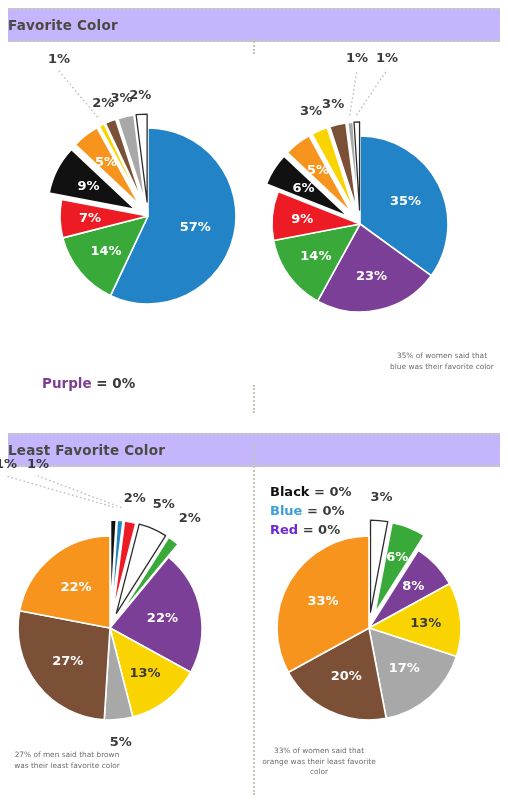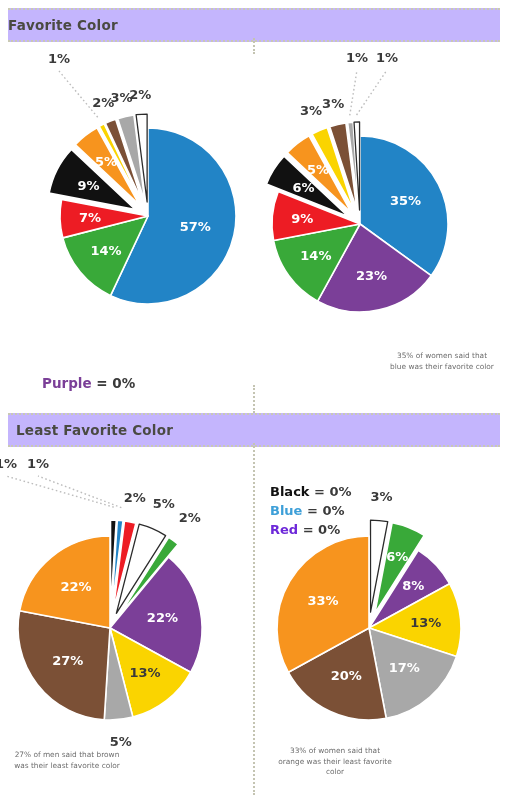--- a/index.html
+++ b/index.html
@@ -12,21 +12,21 @@
     position:absolute;left:8px;right:8px;height:30px;
     background:#c4b5fd;
     border-top:2px dotted #c9c9b4;
     border-bottom:2px dotted #c9c9b4;
     display:flex;align-items:center;justify-content:flex-start;
   }
   .band-title{
     font-size:13.5px;font-weight:bold;color:#4a4a42;letter-spacing:.2px;
   }
   #band-fav{top:8px;}
-  #band-least{top:413px;padding-left:8px;}
+  #band-least{top:433px;}
 
   .vdiv{
     position:absolute;left:253px;width:0;
     border-left:2px dotted #c4c4b2;
   }
   #vdiv-top{top:38px;height:16px;}
   #vdiv-mid{top:385px;height:28px;}
   #vdiv-bot{top:443px;height:352px;}
 
   .quad{position:absolute;}
@@ -173,14 +173,14 @@
       <text x="171.7868544609597" y="178.63206180831193" class="slice-label inside dark" text-anchor="middle">13%</text>
       <text x="150.28760113367008" y="224.02592667548132" class="slice-label inside" text-anchor="middle">17%</text>
       <text x="92.28041700208775" y="232.2815715195868" class="slice-label inside" text-anchor="middle">20%</text>
       <text x="69.07080543906957" y="156.83755005556017" class="slice-label inside" text-anchor="middle">33%</text>
     </svg>
   <div class="legend-block" style="left:16px;top:11px;margin-top:24px;">
     <div><span style="color:#111111">Black</span><span class="eq"> = 0%</span></div>
     <div><span style="color:#3d9fd8">Blue</span><span class="eq"> = 0%</span></div>
     <div><span style="color:#6d28d9">Red</span><span class="eq"> = 0%</span></div>
   </div>
-  <div class="caption" style="left:22px;top:298px;width:118px;">33% of women said that orange was their least favorite color</div>
+  <div class="caption" style="left:6px;top:298px;width:118px;">33% of women said that orange was their least favorite color</div>
 </div>
 
 </body></html>

